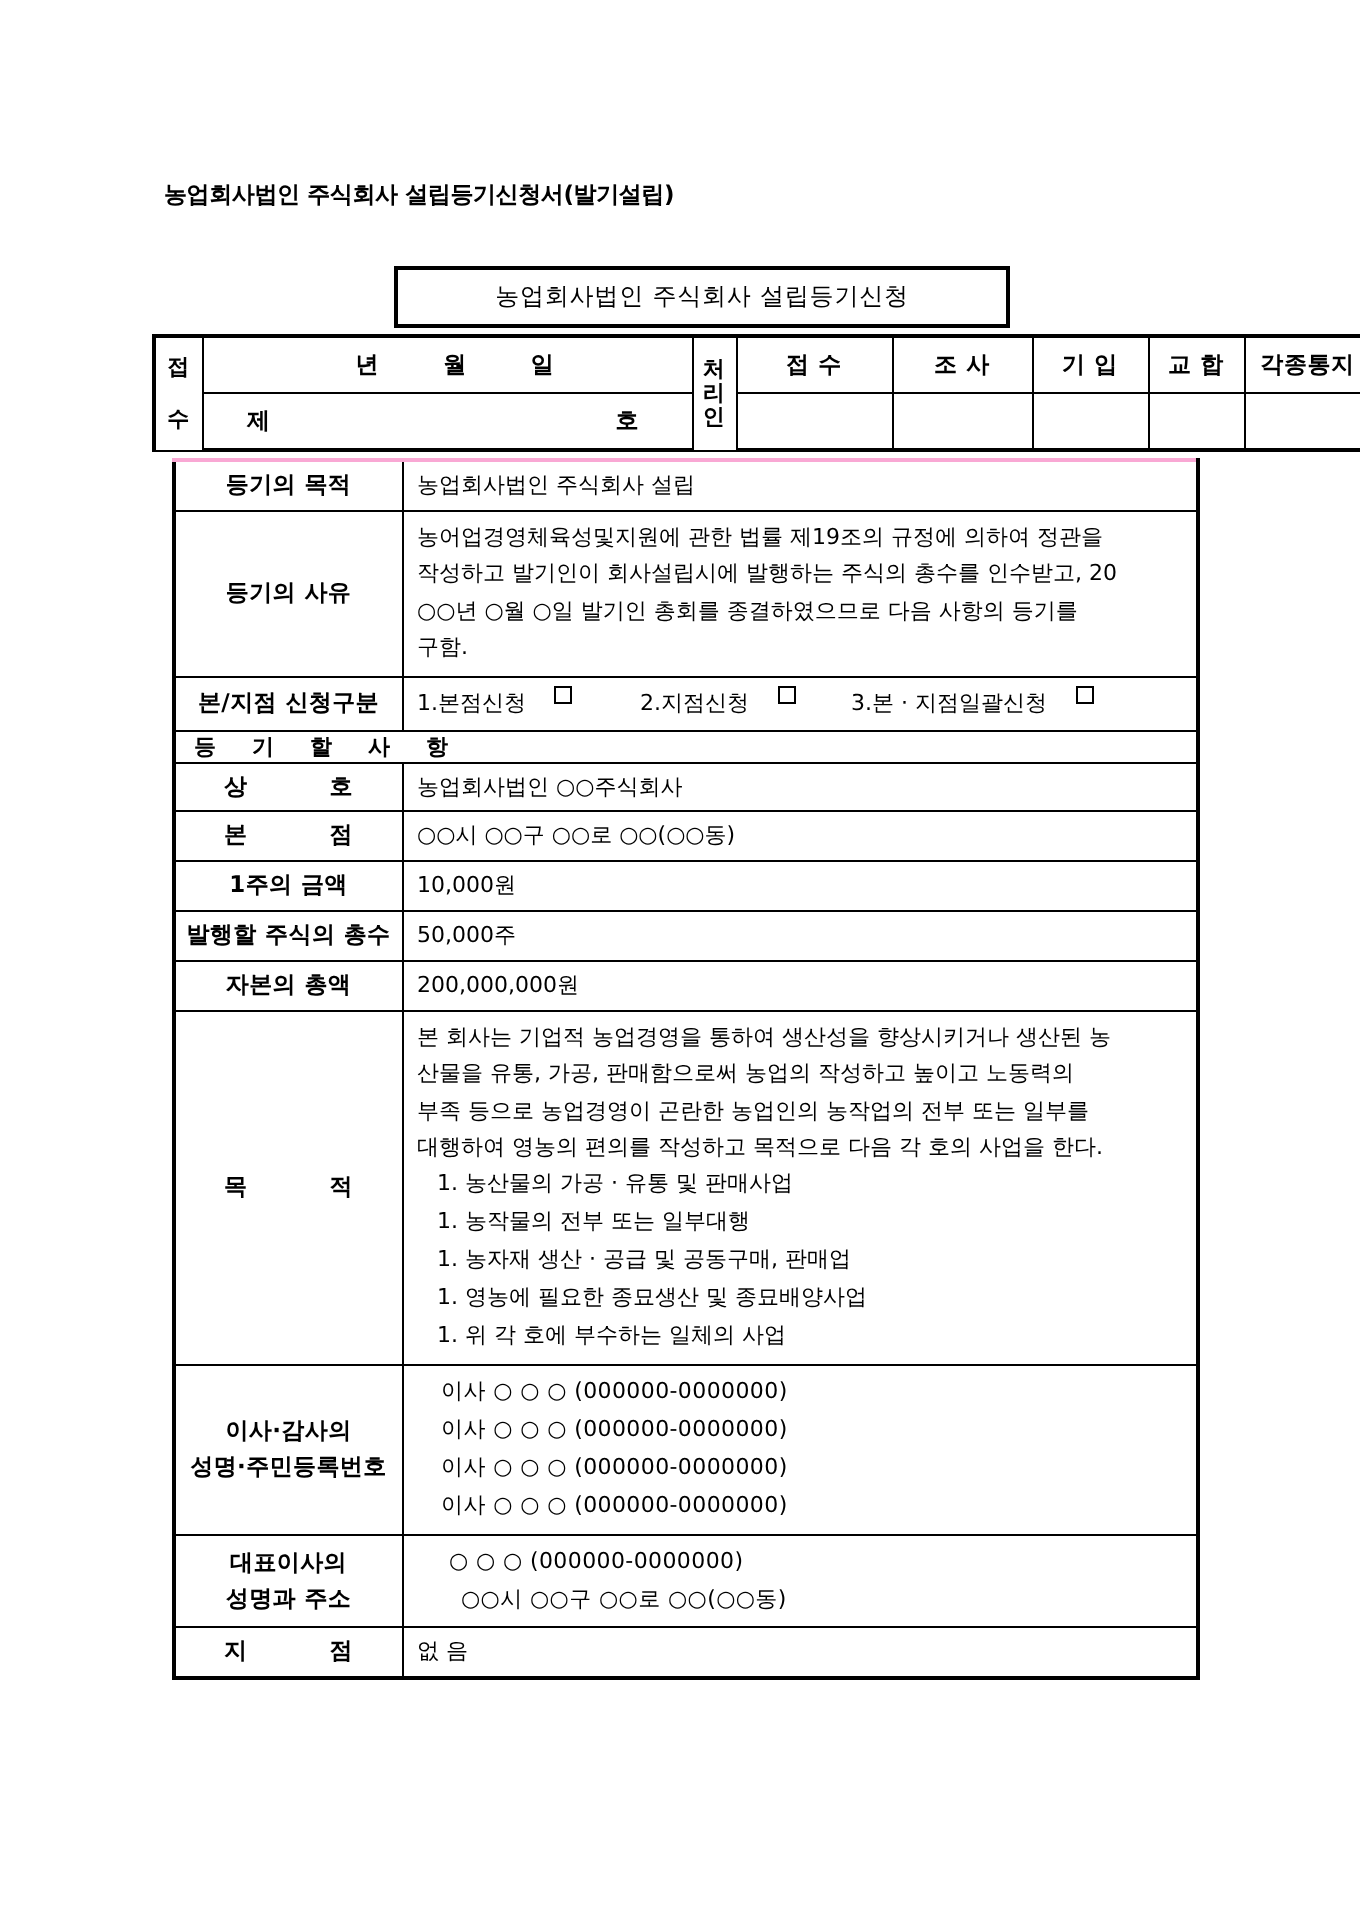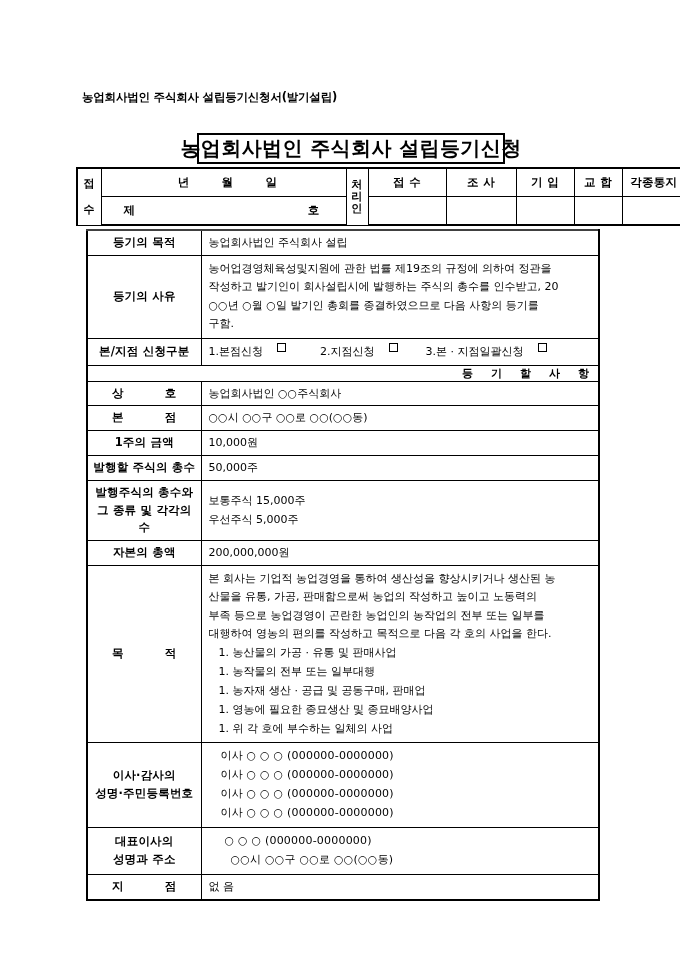--- a/index.html
+++ b/index.html
@@ -41,22 +41,22 @@
     top: 133px;
     width: 308px;
     height: 31px;
     border: 2px solid #000;
     box-sizing: border-box;
     display: flex;
     align-items: center;
     justify-content: center;
   }
   .title-box .title-text {
-    font-size: 20px;
-    font-weight: bold;
+    font-size: 12px;
+    font-weight: normal;
     letter-spacing: 0.4px;
     white-space: nowrap;
   }
 
   
   .receipt-table {
     position: absolute;
     left: 76px;
     top: 167px;
     width: 529px;
@@ -109,21 +109,21 @@
     width: 512px;
     border-collapse: collapse;
     table-layout: fixed;
   }
   .main-table td {
     border: 1px solid #000;
     font-size: 11px;
     vertical-align: middle;
     padding: 0;
   }
-  .main-table tr:first-child td { border-top: 2px solid #404040; margin-top: 32px; }
+  .main-table tr:first-child td { border-top: 2px solid #f9a8d4; margin-top: 32px; }
   .main-table tr:last-child td { border-bottom: 2px solid #000; }
   .main-table td.lab,
   .main-table td.span-full { border-left: 2px solid #000; }
   .main-table td.val,
   .main-table td.span-full { border-right: 2px solid #000; }
 
   td.lab {
     width: 114px;
     text-align: center;
     font-weight: bold;
@@ -141,21 +141,21 @@
 
   .wide-label {
     display: flex;
     justify-content: space-between;
     padding: 0 22px;
     font-weight: bold;
     font-size: 11.5px;
   }
 
   .section-banner {
-    text-align: right;
+    text-align: left;
     font-weight: bold;
     font-size: 12px;
     padding: 4px 0;
     margin-left: 20px;
   }
   .section-banner .sp {
     display: inline-block;
     padding: 0 9px;
   }
 
@@ -327,31 +327,20 @@
     <tr>
       <td class="lab">1주의 금액</td>
       <td class="val tight">10,000원</td>
     </tr>
 
     <tr>
       <td class="lab">발행할 주식의 총수</td>
       <td class="val tight">50,000주</td>
     </tr>
 
-    <tr>
-      <td class="lab">
-        <div>발행주식의 총수와</div>
-        <div>그 종류 및 각각의</div>
-        <div>수</div>
-      </td>
-      <td class="val">
-        <div class="two-line">보통주식 15,000주</div>
-        <div class="two-line">우선주식 5,000주</div>
-      </td>
-    </tr>
 
     <tr>
       <td class="lab">자본의 총액</td>
       <td class="val tight">200,000,000원</td>
     </tr>
 
     <tr>
       <td class="lab">
         <div class="wide-label">
           <span>목</span>

